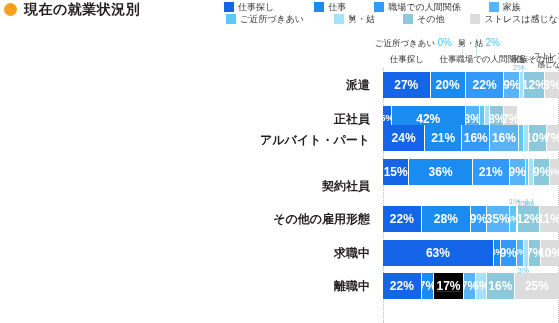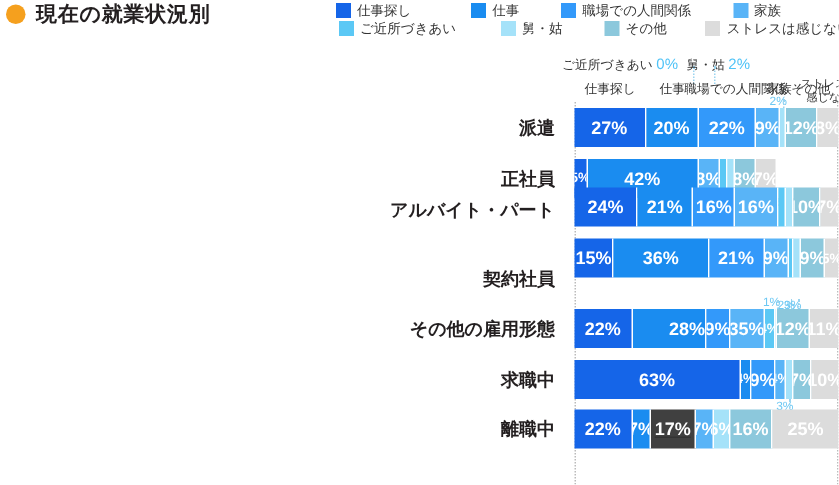--- a/index.html
+++ b/index.html
@@ -259,21 +259,21 @@
         <div class="seg" style="background: rgb(220, 220, 220); width: 8.8px;">
           <span class="seg-label sm">5%</span>
         </div>
       </div>
       <div class="micro" style="left: 125.64px; top: 128.5px;">1%</div>
       <div class="micro-line" style="left: 134.64px; top: 132px; height: 6px;"></div>
       <div class="row" style="top: 138px;">
         <div class="seg" style="background: rgb(21, 101, 232); width: 38.72px;">
           <span class="seg-label">22%</span>
         </div>
-        <div class="seg" style="background: rgb(26, 140, 240); width: 49.28px; justify-content: flex-end;">
+        <div class="seg" style="background: rgb(26, 140, 240); width: 49.28px;">
           <span class="seg-label">28%</span>
         </div>
         <div class="seg" style="background: rgb(51, 153, 250); width: 15.84px;">
           <span class="seg-label">9%</span>
         </div>
         <div class="seg" style="background: rgb(89, 180, 247); width: 22.88px;">
           <span class="seg-label">35%</span>
         </div>
         <div class="seg" style="background: rgb(91, 200, 245); width: 7.04px;">
           <span class="seg-label sm">4%</span>
@@ -310,21 +310,21 @@
           <span class="seg-label">10%</span>
         </div>
       </div>
       <div class="row" style="top: 205px;">
         <div class="seg" style="background: rgb(21, 101, 232); width: 38.72px;">
           <span class="seg-label">22%</span>
         </div>
         <div class="seg" style="background: rgb(26, 140, 240); width: 12.32px;">
           <span class="seg-label">7%</span>
         </div>
-        <div class="seg" style="background: #404040; width: 29.92px; text-decoration: underline;">
+        <div class="seg" style="background: #000000; width: 29.92px; text-decoration: underline;">
           <span class="seg-label">17%</span>
         </div>
         <div class="seg" style="background: rgb(89, 180, 247); width: 12.32px;">
           <span class="seg-label">7%</span>
         </div>
         <div class="seg" style="background: rgb(91, 200, 245); width: 0px; border-right: none;"></div>
         <div class="seg" style="background: rgb(165, 226, 249); width: 10.56px;">
           <span class="seg-label">6%</span>
         </div>
         <div class="seg" style="background: rgb(140, 200, 220); width: 28.16px;">

